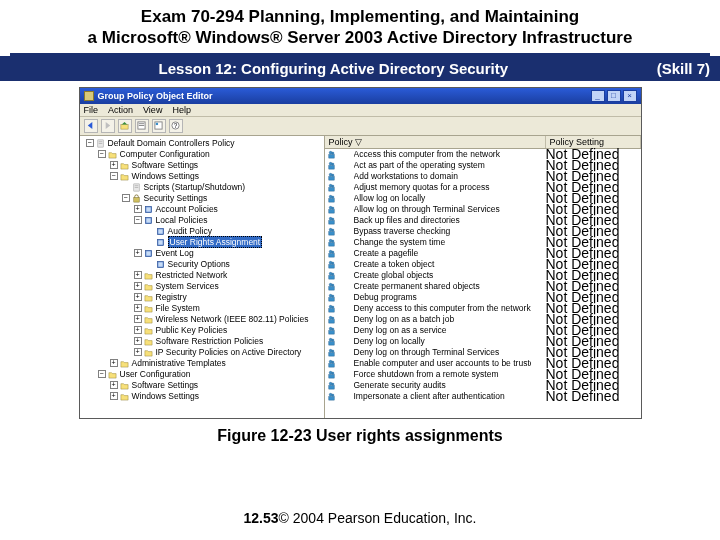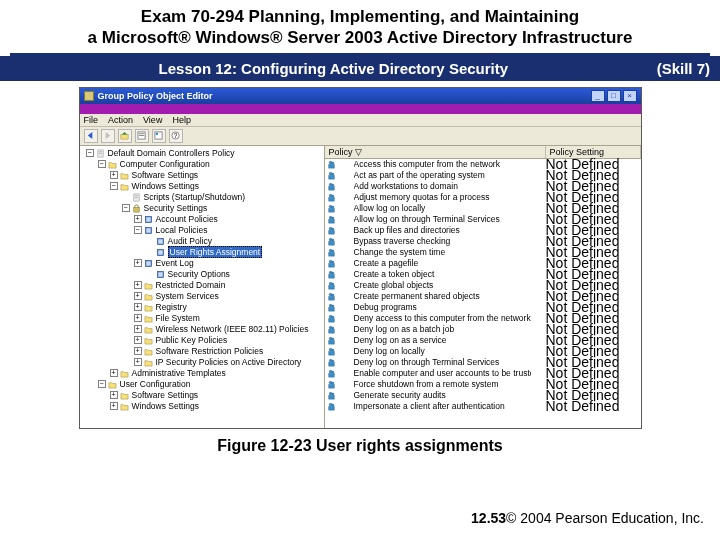--- a/index.html
+++ b/index.html
@@ -9,21 +9,21 @@
   .subbar { background: #1a2f6f; color: #fff; display: flex; align-items: center; padding: 4px 10px; }
   .subbar-center { flex: 1; text-align: center; font-weight: bold; font-size: 15px; }
   .subbar-right { font-weight: bold; font-size: 15px; text-align: center; }
   .figure-wrap { display: flex; justify-content: center; margin-top: 6px; }
 
   .gp-window { width: 563px; border: 1px solid #5a5a5a; background: #a21caf; font-family: "Tahoma", Arial, sans-serif; font-size: 9px; color: #000; }
   .titlebar { background: linear-gradient(#2a5bd7,#1a3ea0); color: #fff; display: flex; align-items: center; padding: 2px 4px; height: 16px; }
   .titlebar .ticon { width: 10px; height: 10px; background: #d7c97a; border: 1px solid #8a7a2a; margin-right: 4px; }
   .titlebar-title { flex: 1; font-size: 9px; font-weight: bold; }
   .win-btn { width: 14px; height: 12px; background: #c2d4f7; border: 1px solid #1a3ea0; margin-left: 2px; text-align: center; line-height: 9px; font-size: 8px; color:#1a3ea0; }
-  .menubar { background: #ece9d8; padding: 1px 4px; display: flex; gap: 10px; border-bottom: 1px solid #c0bca8; margin-top: 10px; }
+  .menubar { background: #ece9d8; padding: 1px 4px; display: flex; gap: 10px; border-bottom: 1px solid #c0bca8; }
   .menubar span { font-size: 9px; }
   .toolbar { background: #ece9d8; padding: 2px 4px; display: flex; gap: 3px; border-bottom: 1px solid #a8a48f; }
   .tbtn { width: 14px; height: 14px; border: 1px solid #b5b5b5; background: #f4f2e8; display:flex; align-items:center; justify-content:center; }
   .tbtn svg { width:9px; height:9px; }
   .panes { display: flex; height: 282px; background: #fff; }
   .tree { width: 245px; border-right: 1px solid #a8a48f; overflow: hidden; padding: 2px 0 2px 0; background:#fff;text-align:right; }
   .list { flex: 1; overflow: hidden; background: #fff; }
   .list-head { display: flex; background: #ece9d8; border-bottom: 1px solid #a8a48f; }
   .list-head .col { padding: 1px 4px; font-size: 9px; border-right: 1px solid #c0bca8; }
   .col-p { flex: 1; }
@@ -36,21 +36,21 @@
 
   .tnode { display: flex; align-items: center; height: 11px; white-space: nowrap; }
   .tnode .tw { width: 8px; height: 8px; border: 1px solid #808080; margin-right: 2px; display:flex; align-items:center; justify-content:center; font-size:7px; line-height:6px; color:#000; background:#fff; }
   .tnode .tw.blank { border: none; }
   .tnode .ticon2 { width: 9px; height: 9px; margin-right: 3px; flex-shrink:0; }
   .tnode .tl { font-size: 8.5px; }
   .tnode .sel { background: #316ac5; color: #fff; border: 1px dotted #000; padding: 0 1px; }
   .ind-1 { padding-left: 6px; } .ind-2 { padding-left: 18px; } .ind-3 { padding-left: 30px; } .ind-4 { padding-left: 42px; } .ind-5 { padding-left: 54px; } .ind-6 { padding-left: 66px; }
 
   .figure-caption { text-align: center; font-weight: bold; font-size: 16px; margin-top: 8px; }
-  .footer { position: absolute; bottom: 14px; left: 0; right: 0; display: flex; justify-content: flex-end; padding: 0 16px; font-size: 14px; }
+  .footer { position: absolute; bottom: 14px; left: 0; right: 0; display: flex; justify-content: center; padding: 0 16px; font-size: 14px; }
   .footer .pg { font-weight: bold; }
 
   
   .i-folder { fill:#f7e07a; stroke:#8a7a2a; stroke-width:0.5; }
   .i-scroll { fill:#e8e8e8; stroke:#8a8a8a; stroke-width:0.5; }
   .i-book { fill:#3a6fc9; stroke:#1a3a7a; stroke-width:0.5; }
   .i-lock { fill:#d0c060; stroke:#6a5a10; stroke-width:0.5; }
   .i-people { fill:#3a8fc9; stroke:#1a5a8a; stroke-width:0.5; }
 </style>
 </head>
@@ -213,21 +213,21 @@
                 <rect class="i-book" x="1.5" y="1.5" width="7" height="7"></rect>
                 <rect x="2.5" y="2.5" width="5" height="5" fill="#c8dcf5"></rect>
               </svg></div>
             <span class="tl">Security Options</span>
           </div>
           <div class="tnode ind-5">
             <div class="tw">+</div>
             <div class="ticon2"><svg viewBox="0 0 10 10">
                 <path class="i-folder" d="M1 3 h3 l1 1 h4 v5 h-8 z"></path>
               </svg></div>
-            <span class="tl">Restricted Domain</span>
+            <span class="tl">Restricted Network</span>
           </div>
           <div class="tnode ind-5">
             <div class="tw">+</div>
             <div class="ticon2"><svg viewBox="0 0 10 10">
                 <path class="i-folder" d="M1 3 h3 l1 1 h4 v5 h-8 z"></path>
               </svg></div>
             <span class="tl">System Services</span>
           </div>
           <div class="tnode ind-5">
             <div class="tw">+</div>

